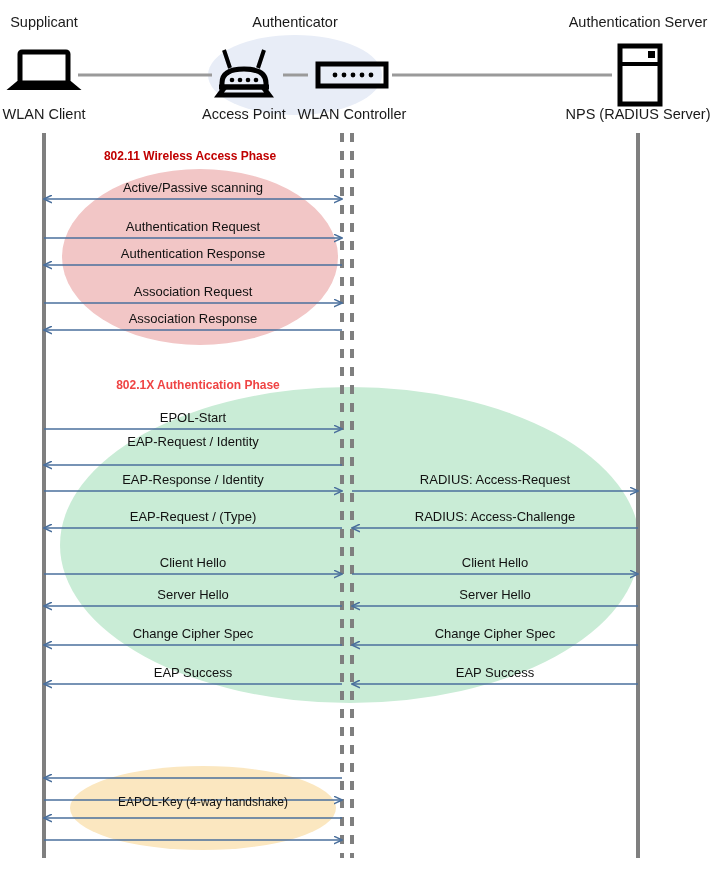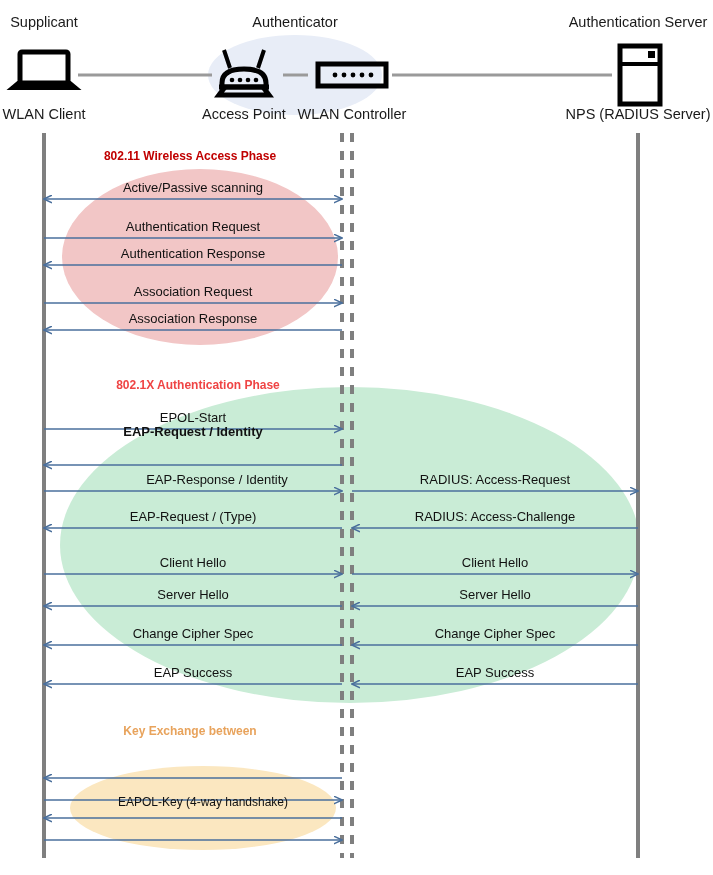--- a/index.html
+++ b/index.html
@@ -165,32 +165,31 @@
       <div class="actor-bottom" style="left: 488px; width: 300px; text-align: center; top: 106px;">NPS (RADIUS Server)</div>
     </div>
   <div id="phase-titles">
       <div class="phase-title" style="color: rgb(192, 0, 0); left: 10px; width: 360px; text-align: center; top: 147px;">
         <div>802.11 Wireless Access Phase</div>
       </div>
       <div class="phase-title" style="color: #ef4444; left: 18px; width: 360px; text-align: center; top: 376px;">
         <div>802.1X Authentication Phase</div>
       </div>
       <div class="phase-title" style="color: rgb(232, 163, 92); left: 10px; width: 360px; text-align: center; top: 722px;">
-        <div>Key Exchange between</div>
       </div>
     </div>
   <div id="message-labels">
       <div class="msg-label" style="left: 193px; top: 180px;">Active/Passive scanning</div>
       <div class="msg-label" style="left: 193px; top: 219px;">Authentication Request</div>
       <div class="msg-label" style="left: 193px; top: 246px;">Authentication Response</div>
       <div class="msg-label" style="left: 193px; top: 284px;">Association Request</div>
       <div class="msg-label" style="left: 193px; top: 311px;">Association Response</div>
       <div class="msg-label" style="left: 193px; top: 410px;">EPOL-Start</div>
-      <div class="msg-label" style="left: 193px; top: 424px; font-weight: bold;">EAP-Request / Identity</div>
-      <div class="msg-label" style="left: 193px; top: 472px; margin-left: 24px;">EAP-Response / Identity</div>
+      <div class="msg-label" style="left: 193px; top: 434px;">EAP-Request / Identity</div>
+      <div class="msg-label" style="left: 193px; top: 472px;">EAP-Response / Identity</div>
       <div class="msg-label" style="left: 193px; top: 509px;">EAP-Request / (Type)</div>
       <div class="msg-label" style="left: 193px; top: 555px;">Client Hello</div>
       <div class="msg-label" style="left: 193px; top: 587px;">Server Hello</div>
       <div class="msg-label" style="left: 193px; top: 626px;">Change Cipher Spec</div>
       <div class="msg-label" style="left: 193px; top: 665px;">EAP Success</div>
       <div class="msg-label" style="left: 495px; top: 472px;">RADIUS: Access-Request</div>
       <div class="msg-label" style="left: 495px; top: 509px;">RADIUS: Access-Challenge</div>
       <div class="msg-label" style="left: 495px; top: 555px;">Client Hello</div>
       <div class="msg-label" style="left: 495px; top: 587px;">Server Hello</div>
       <div class="msg-label" style="left: 495px; top: 626px;">Change Cipher Spec</div>

